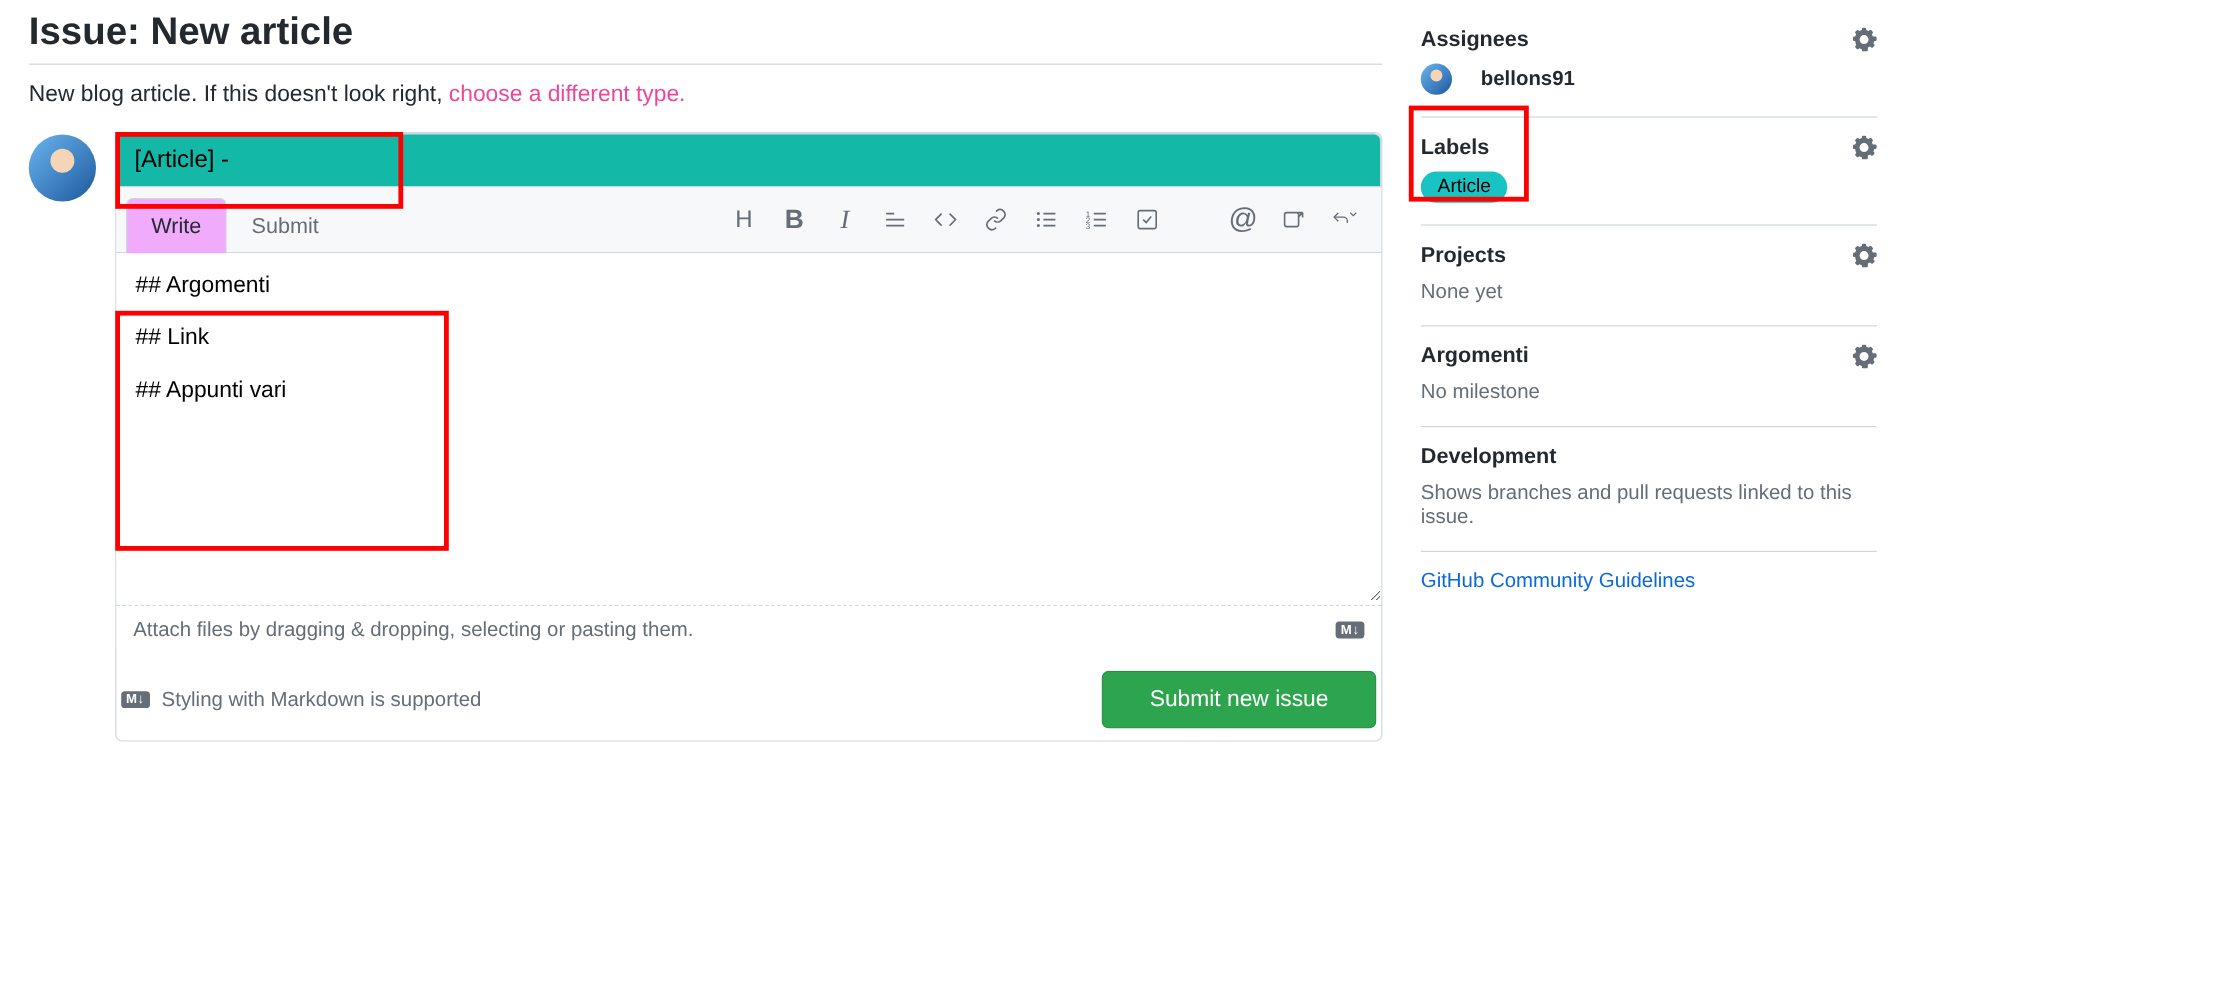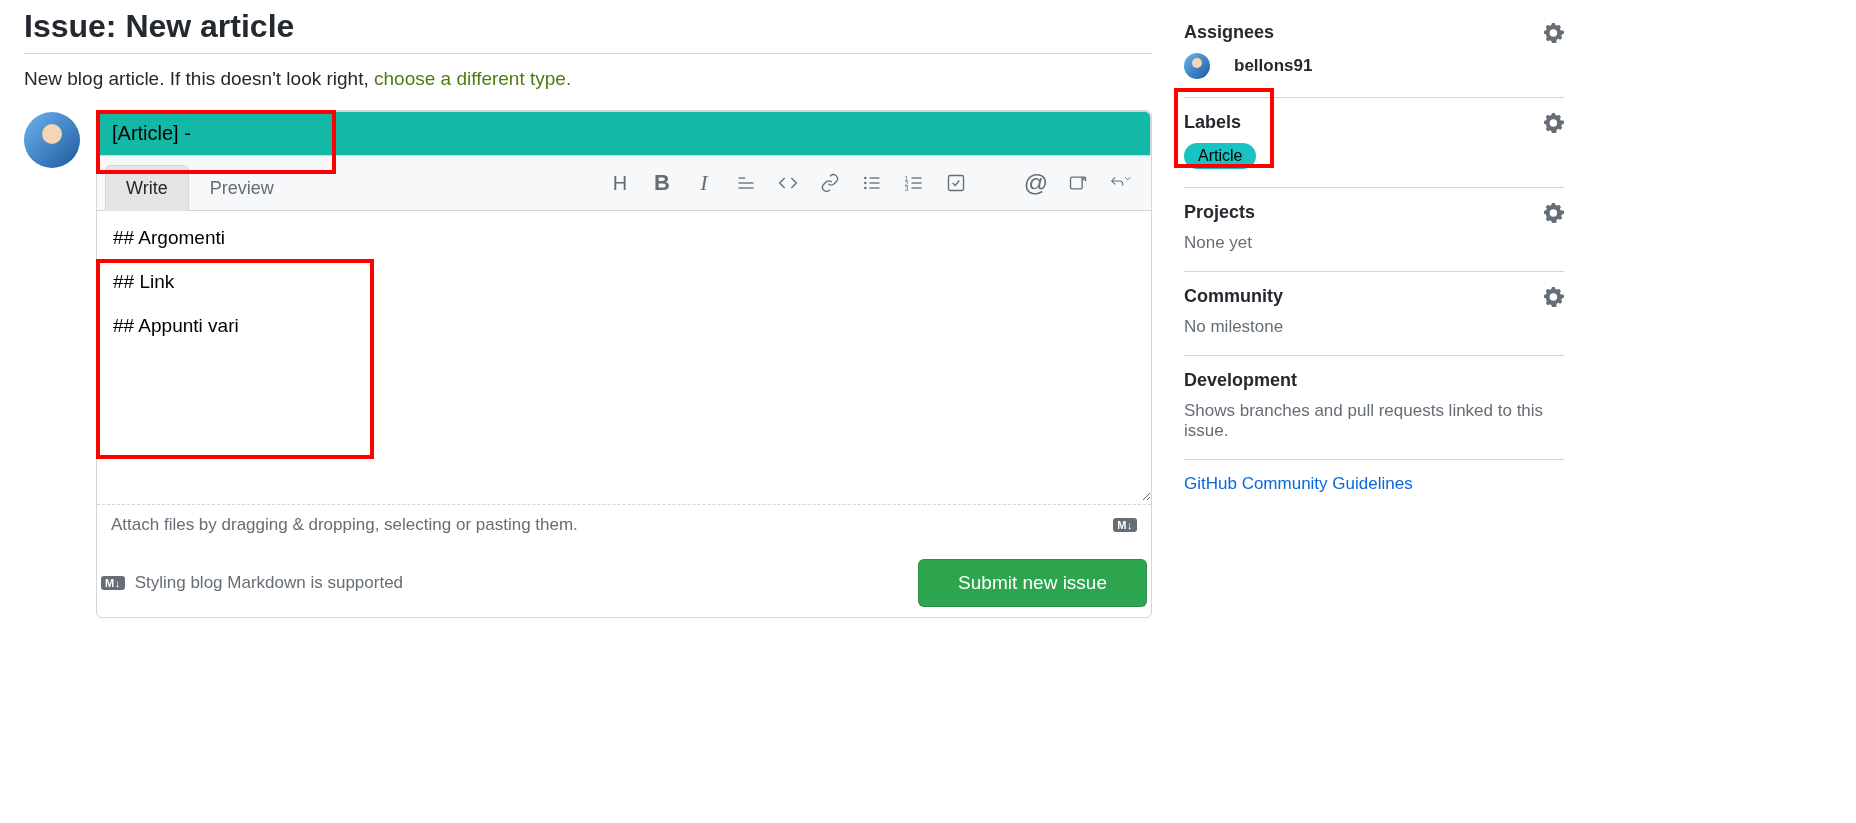--- a/index.html
+++ b/index.html
@@ -24,21 +24,21 @@
     font-weight: 600;
     margin: 0 0 8px 0;
     padding-bottom: 8px;
     border-bottom: 1px solid #d0d7de;
   }
   .subtitle {
     font-size: 19px;
     color: #24292f;
     margin: 14px 0 20px 0;
   }
-  .subtitle a { color: #4d7c0f; text-decoration: none; }
+  .subtitle a { color: #ec4899; text-decoration: none; }
 
   .composer-row { display: flex; gap: 16px; }
   .avatar {
     width: 56px; height: 56px; border-radius: 50%;
     background: linear-gradient(135deg, #6cb4ee 0%, #3c7ebf 60%, #1e5799 100%);
     position: relative;
     flex-shrink: 0;
     margin-top: 2px;
   }
   .avatar::after {
@@ -105,21 +105,21 @@
     font-size: 18px;
     color: #656d76;
     cursor: pointer;
     border: 1px solid transparent;
     border-bottom: none;
     border-radius: 6px 6px 0 0;
     position: relative;
     top: 1px;
   }
   .tab.active {
-    background: #e5e5e5;
+    background: #f0abfc;
     color: #24292f;
     border-color: #d0d7de;
   }
   .toolbar-icons {
     margin-left: auto;
     display: flex;
     gap: 20px;
     padding: 6px 12px 14px 0;
     color: #656d76;
     align-items: center;
@@ -257,21 +257,21 @@
 
       <div class="comment-box">
         <div class="highlight-title"></div>
         <div class="highlight-body"></div>
 
         <input class="title-input" type="text" value="[Article] -" style="">
 
         <div class="tab-toolbar">
           <div class="tabs">
             <div class="tab active">Write</div>
-            <div class="tab">Preview</div>
+            <div class="tab">Submit</div>
           </div>
           <div class="toolbar-icons">
             <span class="ticon">H</span>
             <span class="ticon bold">B</span>
             <span class="ticon italic">I</span>
             <span class="ticon">
               <svg viewBox="0 0 24 24">
                   <line x1="3" y1="6" x2="11" y2="6"></line>
                   <line x1="3" y1="12" x2="21" y2="12"></line>
                   <line x1="3" y1="18" x2="21" y2="18"></line>
@@ -342,21 +342,21 @@
 ## Appunti vari</textarea>
 
         <div class="attach-bar">
           <span>Attach files by dragging &amp; dropping, selecting or pasting them.</span>
           <span class="md-badge">M↓</span>
         </div>
 
         <div class="footer-row" style="padding:14px 4px 10px 4px;">
           <div class="footer-left">
             <span class="md-badge">M↓</span>
-            <span>Styling blog Markdown is supported</span>
+            <span>Styling with Markdown is supported</span>
           </div>
           <button class="submit-btn">Submit new issue</button>
         </div>
       </div>
     </div>
   </div>
 
   <div class="side-col">
     <div class="side-block">
       <div class="side-header">
@@ -393,21 +393,21 @@
           <svg viewBox="0 0 16 16">
               <path d="M8 0a1 1 0 0 1 1 1v.6a6 6 0 0 1 1.6.66l.43-.43a1 1 0 0 1 1.4 0l.7.7a1 1 0 0 1 0 1.4l-.43.43c.3.5.52 1.04.66 1.6H15a1 1 0 0 1 1 1v1a1 1 0 0 1-1 1h-.6a6 6 0 0 1-.66 1.6l.43.43a1 1 0 0 1 0 1.4l-.7.7a1 1 0 0 1-1.4 0l-.43-.43a6 6 0 0 1-1.6.66V15a1 1 0 0 1-1 1H7a1 1 0 0 1-1-1v-.6a6 6 0 0 1-1.6-.66l-.43.43a1 1 0 0 1-1.4 0l-.7-.7a1 1 0 0 1 0-1.4l.43-.43A6 6 0 0 1 1.6 9H1a1 1 0 0 1-1-1V7a1 1 0 0 1 1-1h.6a6 6 0 0 1 .66-1.6l-.43-.43a1 1 0 0 1 0-1.4l.7-.7a1 1 0 0 1 1.4 0l.43.43A6 6 0 0 1 6 1.6V1a1 1 0 0 1 1-1h1zm-.5 5a3 3 0 1 0 0 6 3 3 0 0 0 0-6z"></path>
             </svg>
         </span>
       </div>
       <div class="side-muted">None yet</div>
     </div>
 
     <div class="side-block">
       <div class="side-header">
-        <span class="side-title">Community</span>
+        <span class="side-title">Argomenti</span>
         <span class="gear">
           <svg viewBox="0 0 16 16">
               <path d="M8 0a1 1 0 0 1 1 1v.6a6 6 0 0 1 1.6.66l.43-.43a1 1 0 0 1 1.4 0l.7.7a1 1 0 0 1 0 1.4l-.43.43c.3.5.52 1.04.66 1.6H15a1 1 0 0 1 1 1v1a1 1 0 0 1-1 1h-.6a6 6 0 0 1-.66 1.6l.43.43a1 1 0 0 1 0 1.4l-.7.7a1 1 0 0 1-1.4 0l-.43-.43a6 6 0 0 1-1.6.66V15a1 1 0 0 1-1 1H7a1 1 0 0 1-1-1v-.6a6 6 0 0 1-1.6-.66l-.43.43a1 1 0 0 1-1.4 0l-.7-.7a1 1 0 0 1 0-1.4l.43-.43A6 6 0 0 1 1.6 9H1a1 1 0 0 1-1-1V7a1 1 0 0 1 1-1h.6a6 6 0 0 1 .66-1.6l-.43-.43a1 1 0 0 1 0-1.4l.7-.7a1 1 0 0 1 1.4 0l.43.43A6 6 0 0 1 6 1.6V1a1 1 0 0 1 1-1h1zm-.5 5a3 3 0 1 0 0 6 3 3 0 0 0 0-6z"></path>
             </svg>
         </span>
       </div>
       <div class="side-muted">No milestone</div>
     </div>
 
     <div class="side-block">

